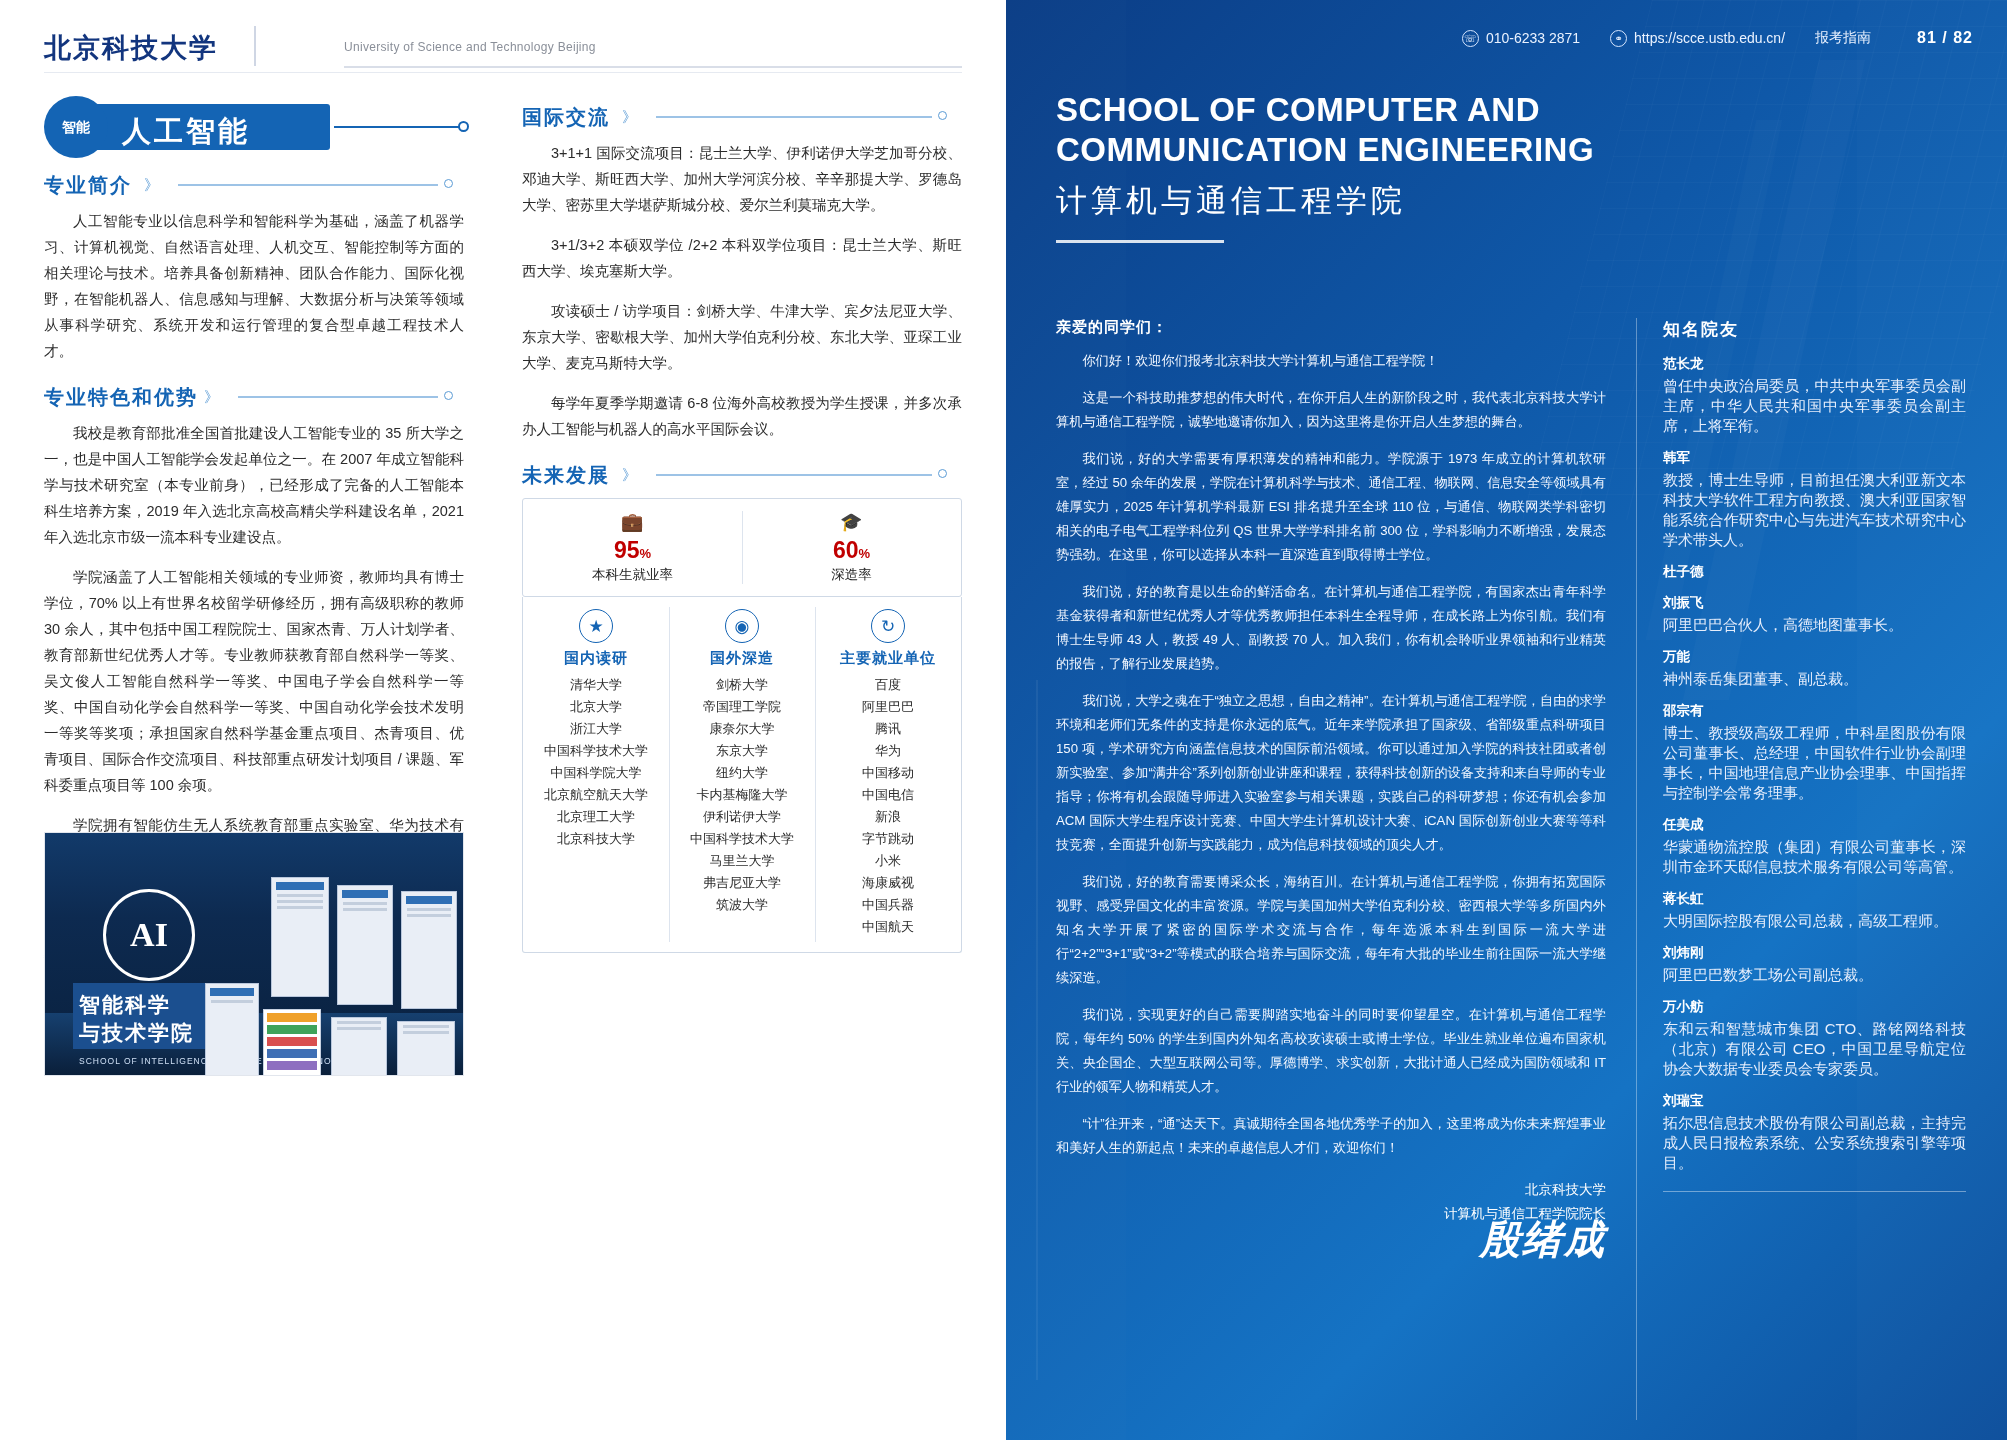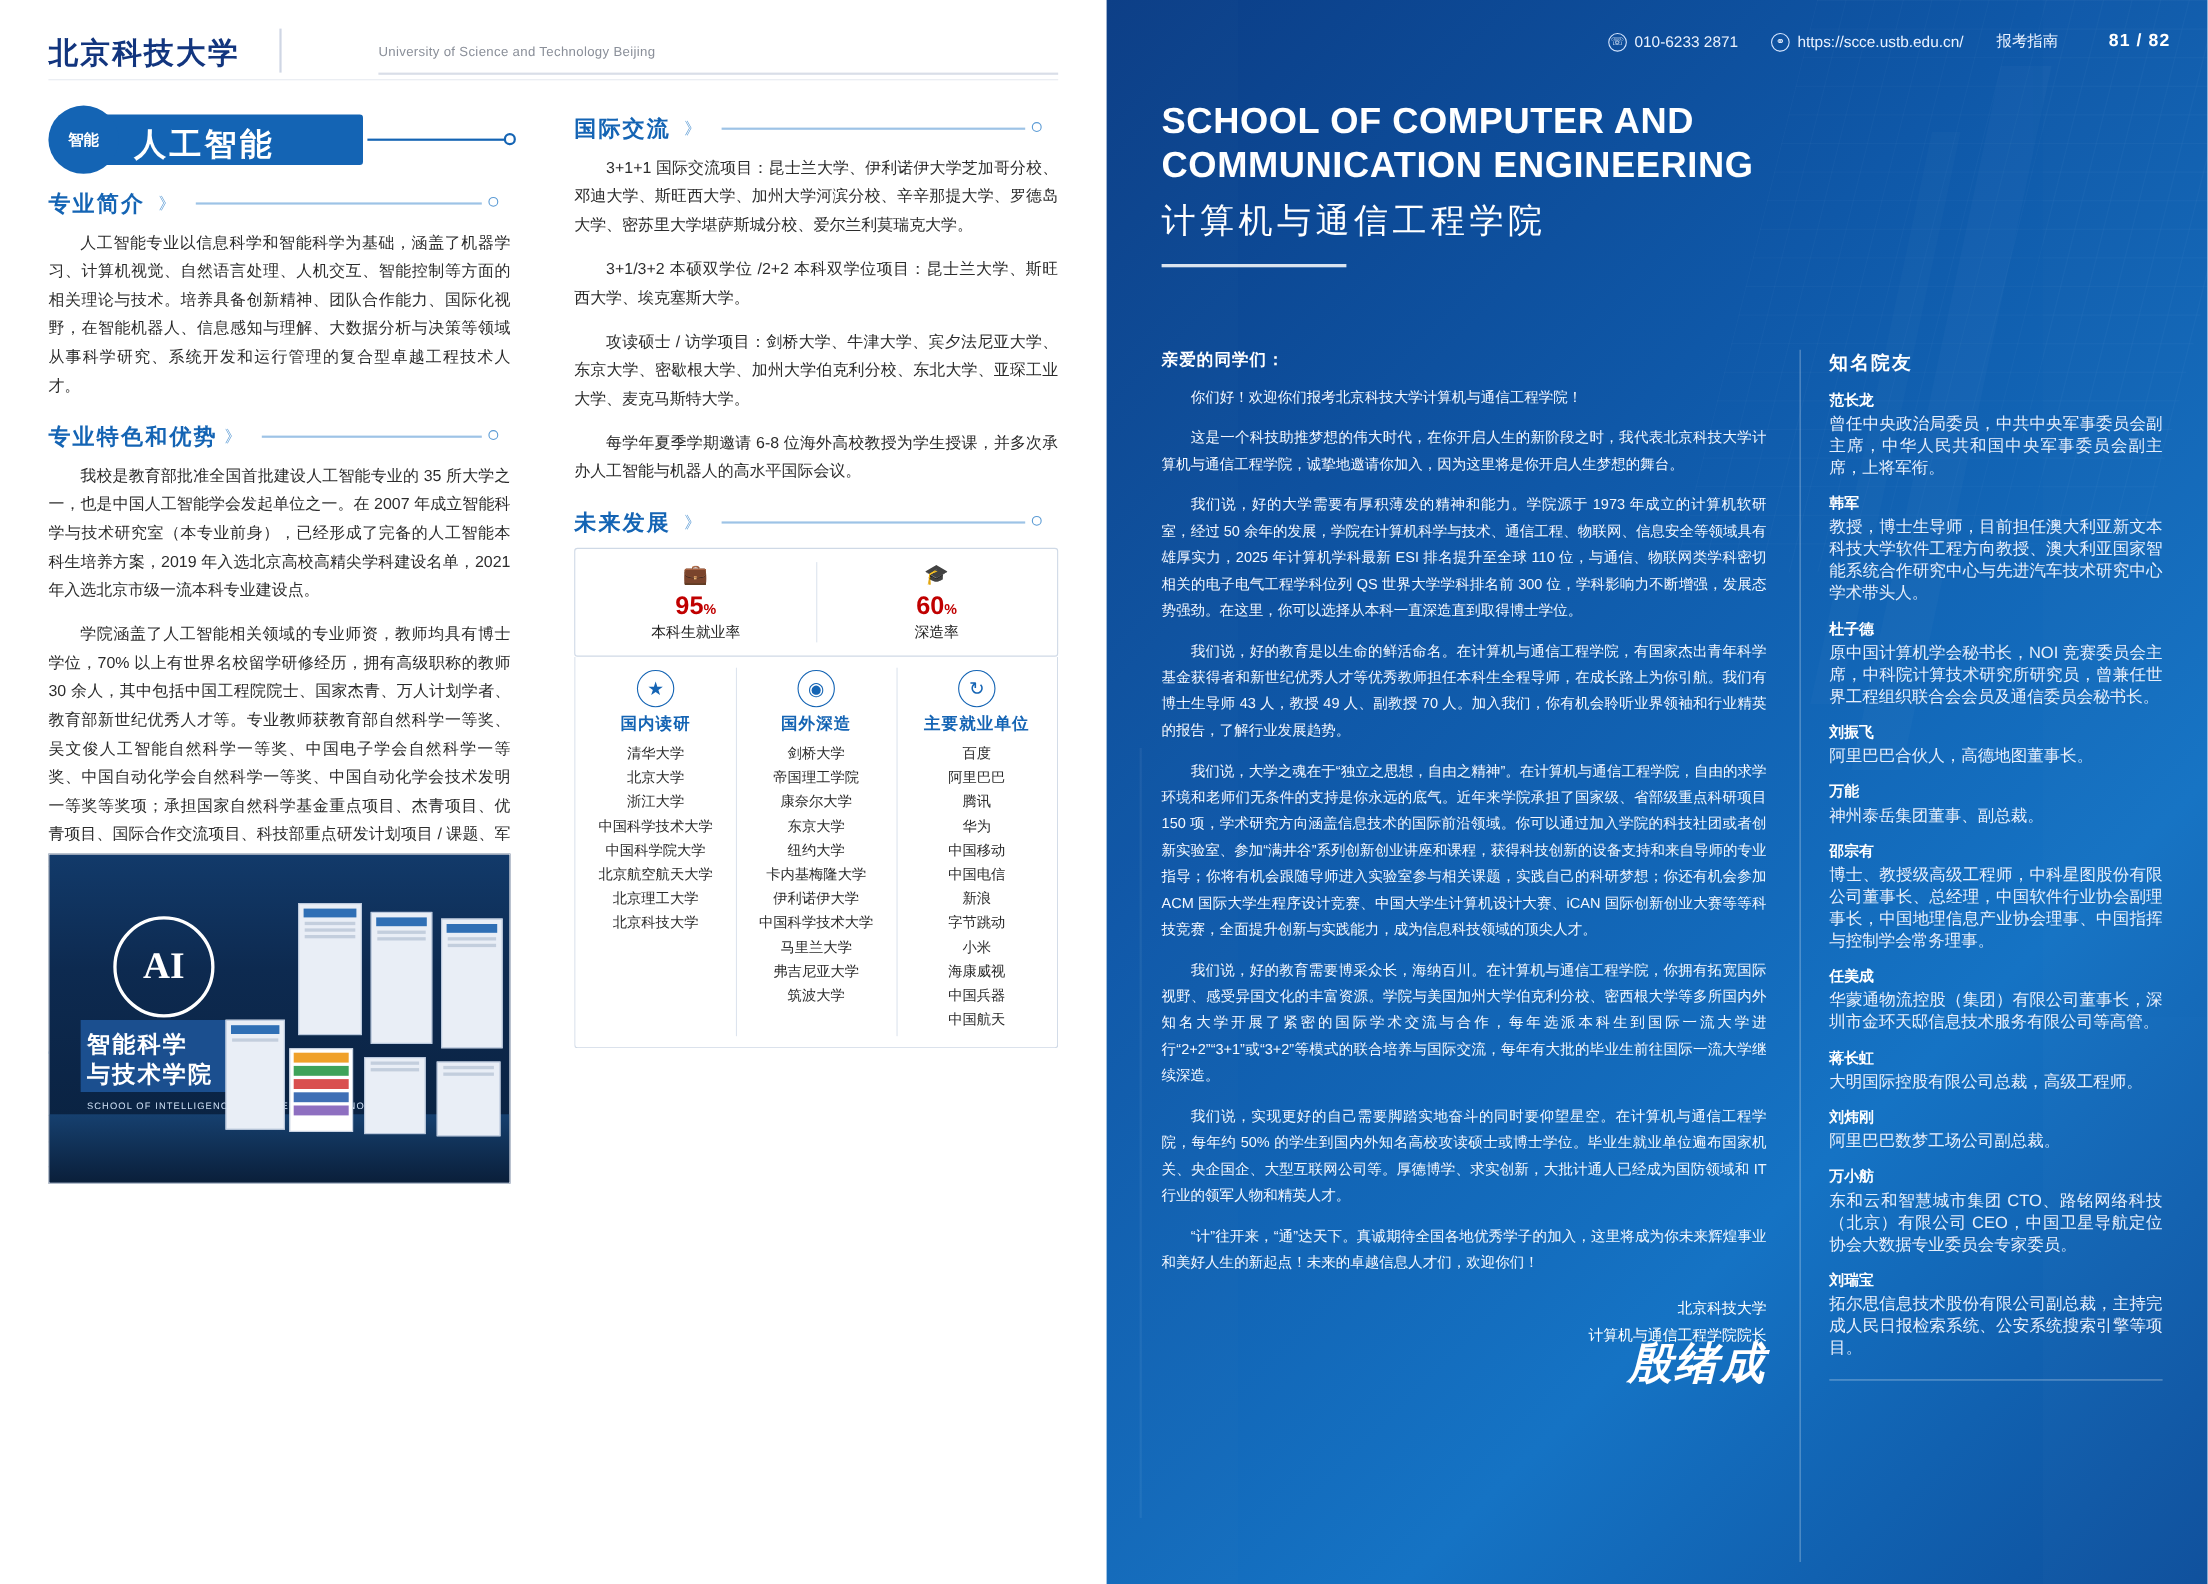--- a/index.html
+++ b/index.html
@@ -90,21 +90,21 @@
   .c3 + .c3:before { content:""; position:absolute; left:0; top:10px; bottom:10px; width:1px; background:#dde4ee; }
   .c3 .circ {
     width:34px; height:34px; border-radius:50%; border:1.6px solid #1464b4;
     margin:0 auto 6px auto; display:flex; align-items:center; justify-content:center;
     color:#1464b4; font-size:17px;
   }
   .c3 .h { font-size:15px; font-weight:bold; color:#1464b4; margin-bottom:6px; letter-spacing:1px; }
   .c3 .it { font-size:13px; line-height:22px; color:#2b2b2b; }
 
   .photo {
-    position:absolute; left:0; bottom:16px; width:420px; height:300px;
+    position:absolute; left:0; bottom:16px; width:420px; height:244px;
     border:1px solid #e2e6ed; overflow:hidden; background:#0e2a52;
   }
   .photo .wall {
     position:absolute; inset:0;
     background:linear-gradient(180deg,#123a6a 0%, #0d2a50 35%, #09203d 100%);
   }
   .photo .floor { position:absolute; left:0; right:0; bottom:0; height:62px; background:linear-gradient(180deg,#16406f,#0a1f3a); }
   .photo .ai-circle {
     position:absolute; left:58px; top:56px; width:92px; height:92px; border-radius:50%;
     border:3px solid #ffffff; display:flex; align-items:center; justify-content:center;
@@ -435,21 +435,20 @@
         <div class="alum">
           <div class="n">范长龙</div>
           <div class="d">曾任中央政治局委员，中共中央军事委员会副主席，中华人民共和国中央军事委员会副主席，上将军衔。</div>
         </div>
         <div class="alum">
           <div class="n">韩军</div>
           <div class="d">教授，博士生导师，目前担任澳大利亚新文本科技大学软件工程方向教授、澳大利亚国家智能系统合作研究中心与先进汽车技术研究中心学术带头人。</div>
         </div>
         <div class="alum">
           <div class="n">杜子德</div>
-          <div class="d">原中国计算机学会秘书长，NOI 竞赛委员会主席，中科院计算技术研究所研究员，曾兼任世界工程组织联合会会员及通信委员会秘书长。</div>
         </div>
         <div class="alum">
           <div class="n">刘振飞</div>
           <div class="d">阿里巴巴合伙人，高德地图董事长。</div>
         </div>
         <div class="alum">
           <div class="n">万能</div>
           <div class="d">神州泰岳集团董事、副总裁。</div>
         </div>
         <div class="alum">

